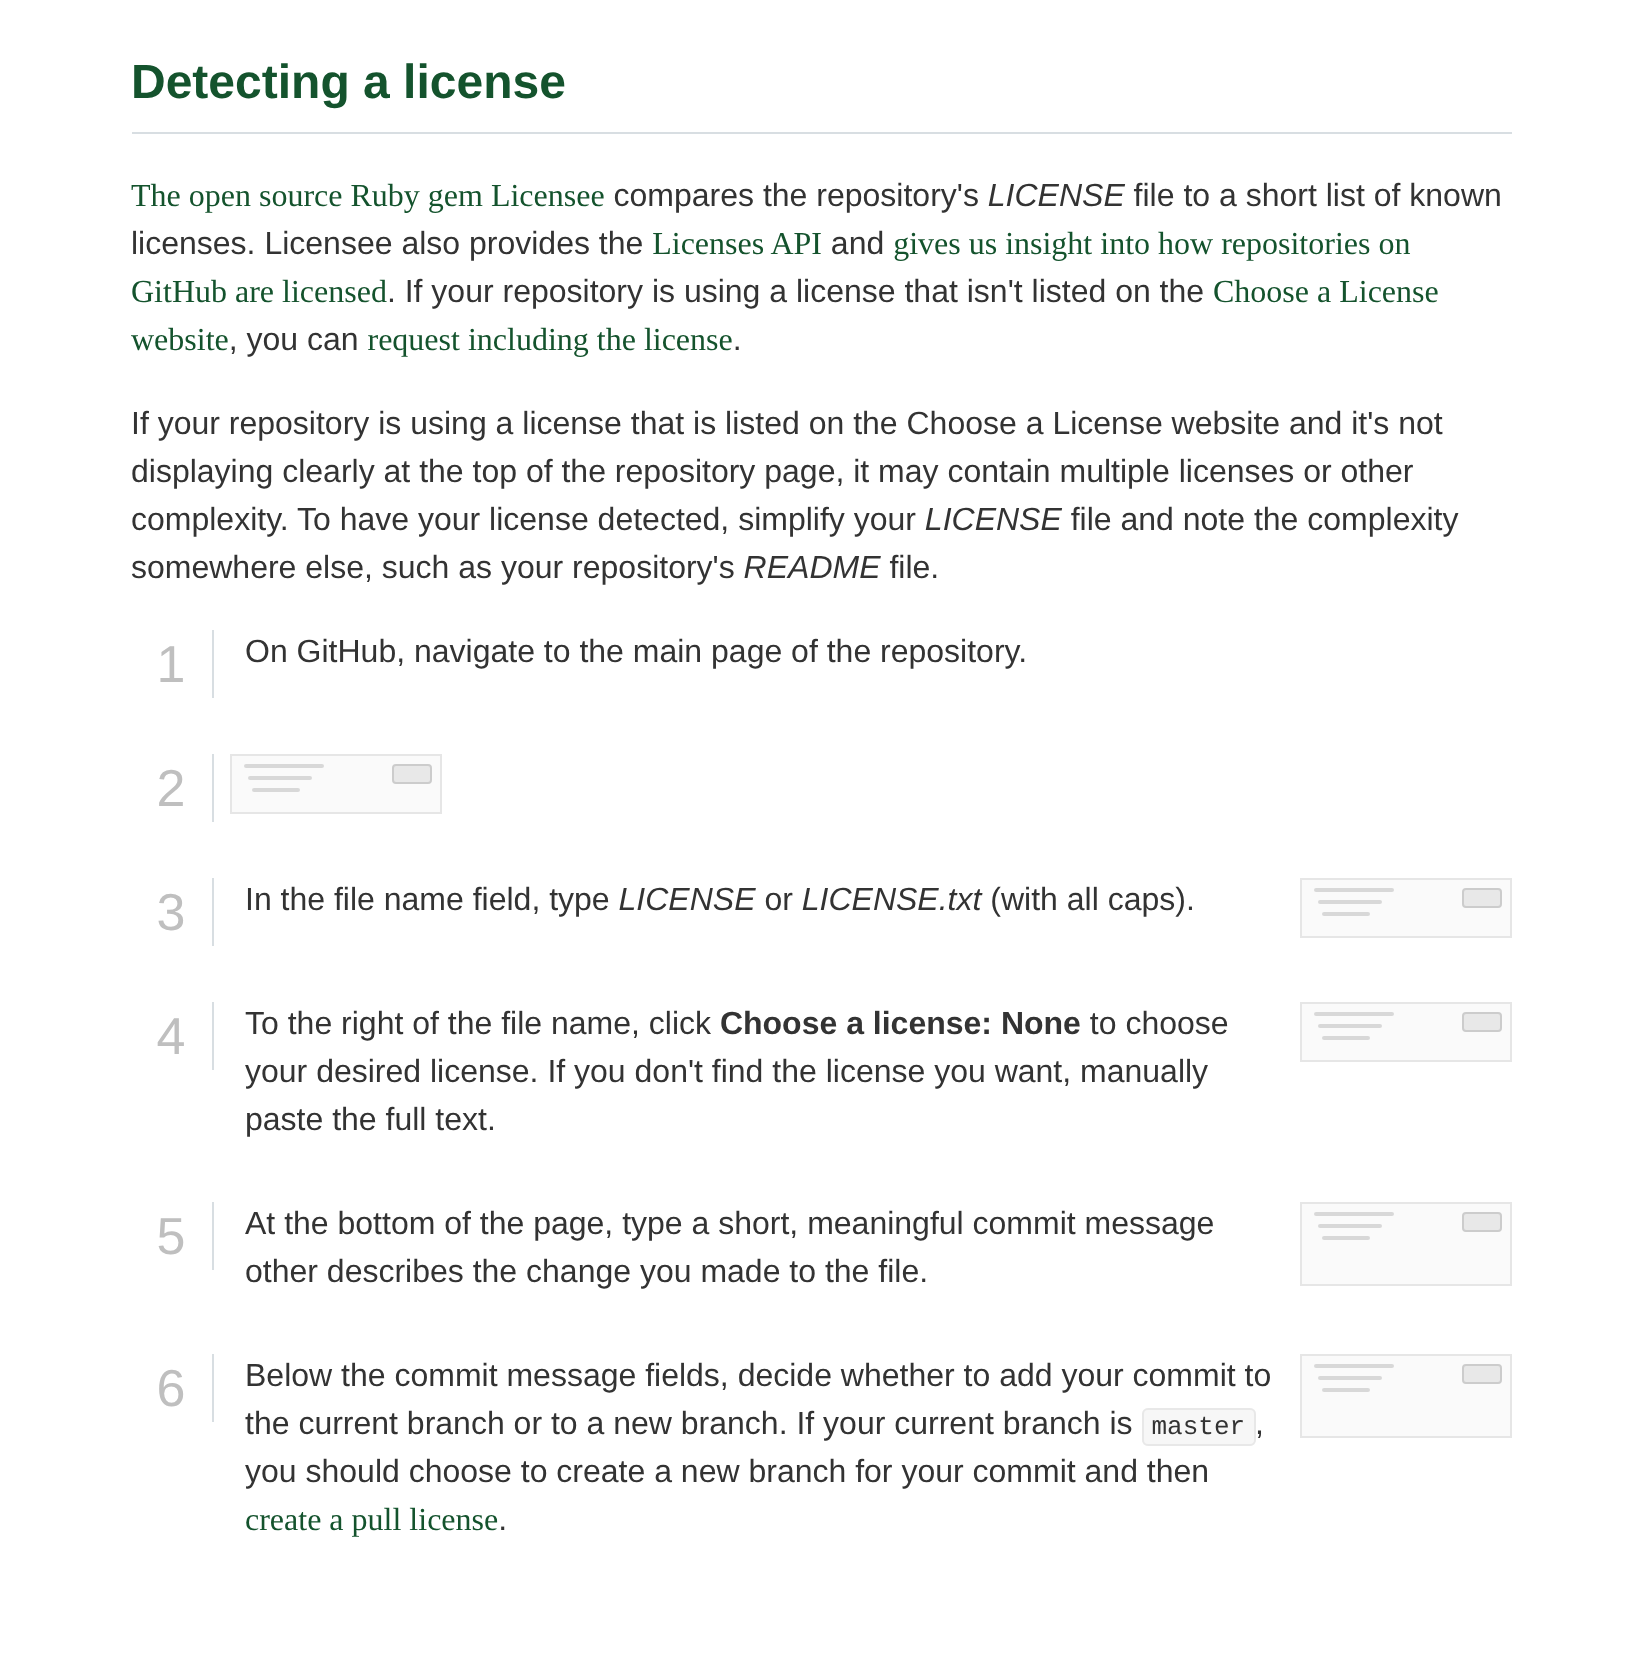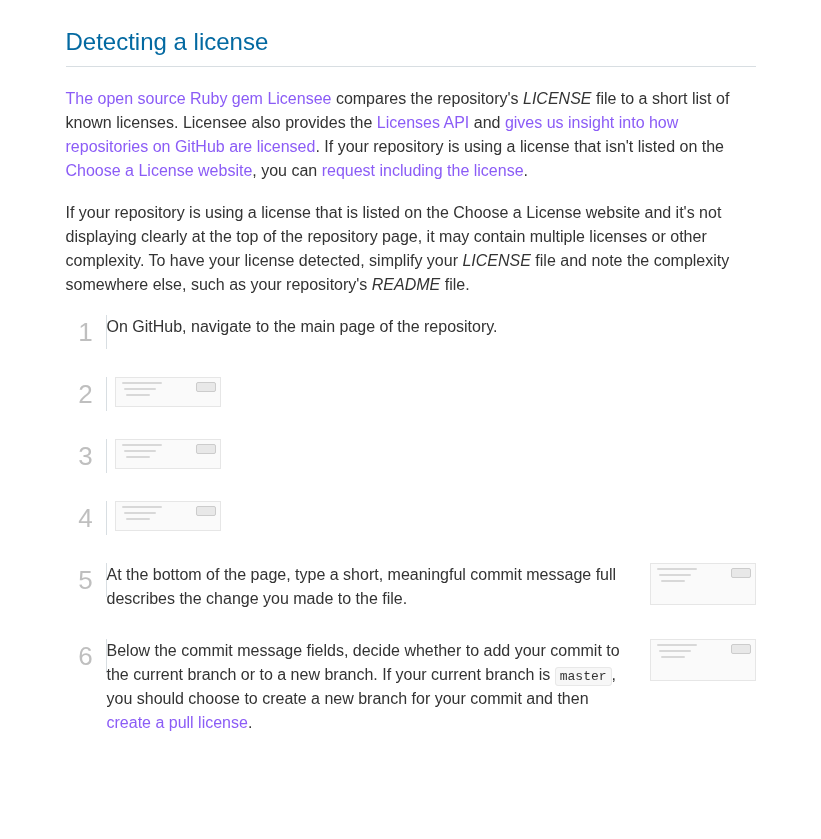--- a/index.html
+++ b/index.html
@@ -11,34 +11,35 @@
     font-size: 16px;
     line-height: 1.5;
   }
   .container {
     width: 690px;
     margin: 0 auto;
     padding: 10px 60px 30px 60px;
     box-sizing: content-box;
   }
   h2.section-heading {
-    color: #0369a1;
+    color: #14532d;
     font-size: 24px;
-    font-weight: 400;
+    font-weight: 700;
     border-bottom: 1px solid #d8dee2;
     padding-bottom: 6px;
     margin: 14px 0 20px 0;
   }
   p {
     margin: 0 0 18px 0;
     color: #333;
   }
   a {
-    color: #8b5cf6;
+    color: #14532d;
     text-decoration: none;
+    font-family: Liberation Serif, serif;
   }
   em {
     font-style: italic;
   }
   .steps {
     counter-reset: step;
   }
   .step-row {
     display: flex;
     align-items: flex-start;
@@ -53,20 +54,21 @@
   }
   .step-number {
     font-size: 26px;
     font-weight: 300;
     color: #bfbfbf;
     line-height: 1;
     display: inline-block;
     padding: 4px 0 4px 0;
   }
   .step-body {
+    padding-left: 16px;
     flex: 1;
   }
   .step-body p {
     margin: 0;
     max-width: 520px;
   }
   .step-image {
     width: 104px;
     height: 26px;
     border: 1px solid #e6e6e6;
@@ -131,40 +133,46 @@
         <div class="step-number-cell"><span class="step-number">2</span></div>
         <div class="step-image med">
           <div class="placeholder-line" style="left: 6px; top: 4px; width: 40px;"></div>
           <div class="placeholder-line" style="left: 8px; top: 10px; width: 32px;"></div>
           <div class="placeholder-line" style="left: 10px; top: 16px; width: 24px;"></div>
           <div class="placeholder-btn" style="right: 4px; top: 4px; width: 18px; height: 8px;"></div>
         </div>
       </div>
       <div class="step-row">
         <div class="step-number-cell"><span class="step-number">3</span></div>
+        <div class="step-body">
+          <p>In the file name field, type <em>LICENSE</em> or <em>LICENSE.txt</em> (with all caps).</p>
+        </div>
         <div class="step-image med">
           <div class="placeholder-line" style="left: 6px; top: 4px; width: 40px;"></div>
           <div class="placeholder-line" style="left: 8px; top: 10px; width: 32px;"></div>
           <div class="placeholder-line" style="left: 10px; top: 16px; width: 24px;"></div>
           <div class="placeholder-btn" style="right: 4px; top: 4px; width: 18px; height: 8px;"></div>
         </div>
       </div>
       <div class="step-row">
         <div class="step-number-cell"><span class="step-number">4</span></div>
+        <div class="step-body">
+          <p>To the right of the file name, click <strong>Choose a license: None</strong> to choose your desired license. If you don't find the license you want, manually paste the full text.</p>
+        </div>
         <div class="step-image med">
           <div class="placeholder-line" style="left: 6px; top: 4px; width: 40px;"></div>
           <div class="placeholder-line" style="left: 8px; top: 10px; width: 32px;"></div>
           <div class="placeholder-line" style="left: 10px; top: 16px; width: 24px;"></div>
           <div class="placeholder-btn" style="right: 4px; top: 4px; width: 18px; height: 8px;"></div>
         </div>
       </div>
       <div class="step-row">
         <div class="step-number-cell"><span class="step-number">5</span></div>
         <div class="step-body">
-          <p>At the bottom of the page, type a short, meaningful commit message full describes the change you made to the file.</p>
+          <p>At the bottom of the page, type a short, meaningful commit message other describes the change you made to the file.</p>
         </div>
         <div class="step-image tall">
           <div class="placeholder-line" style="left: 6px; top: 4px; width: 40px;"></div>
           <div class="placeholder-line" style="left: 8px; top: 10px; width: 32px;"></div>
           <div class="placeholder-line" style="left: 10px; top: 16px; width: 24px;"></div>
           <div class="placeholder-btn" style="right: 4px; top: 4px; width: 18px; height: 8px;"></div>
         </div>
       </div>
       <div class="step-row">
         <div class="step-number-cell"><span class="step-number">6</span></div>

